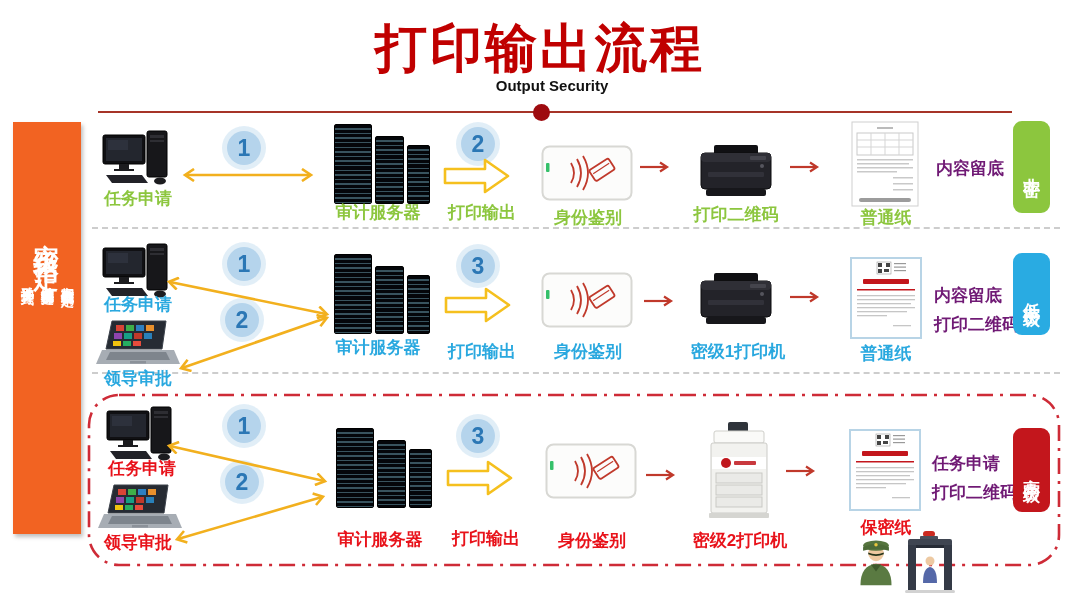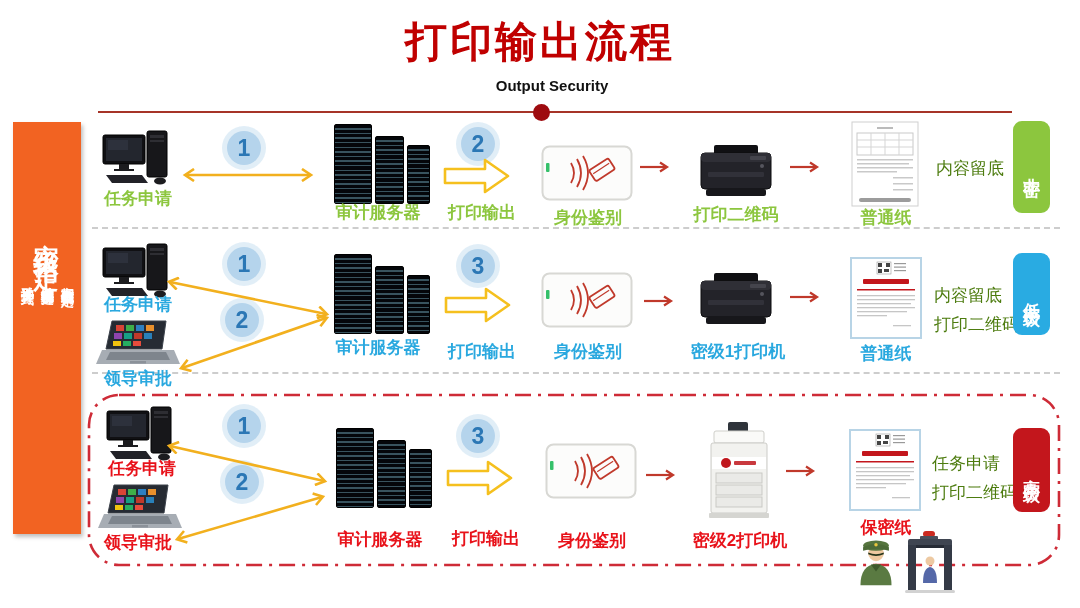--- a/index.html
+++ b/index.html
@@ -1,38 +1,38 @@
 <!DOCTYPE html>
 <html><head>
 <meta charset="utf-8">
 <style>
   html,body{margin:0;padding:0;background:#fff;}
   #stage{position:relative;width:1080px;height:608px;background:#fff;overflow:hidden;
          font-family:"Liberation Sans","DejaVu Sans",sans-serif;}
   .abs{position:absolute;}
   
-  .title{position:absolute;top:14px;left:0;right:0;text-align:center;font-size:42px;
+  .title{position:absolute;top:14px;left:0;right:0;text-align:center;font-size:52px;
          font-weight:bold;color:#C00000;letter-spacing:3px;}
   .subtitle{position:absolute;top:77px;left:0;right:0;text-align:center;font-size:15px;
             font-weight:bold;color:#111;padding-left:24px;}
   .brand{position:absolute;top:71px;right:70px;font-size:30px;font-weight:bold;color:#CF2624;letter-spacing:1px;}
   .hline{position:absolute;left:98px;top:111px;width:914px;height:2px;background:#A63428;}
   .hdot{position:absolute;left:533px;top:104px;width:17px;height:17px;border-radius:50%;background:#9E0B0F;}
   
   .sidebar{position:absolute;left:13px;top:122px;width:68px;height:412px;background:#F26322;
            display:flex;flex-direction:column;align-items:center;box-shadow:2px 3px 4px rgba(0,0,0,.25);}
   .sb-title{writing-mode:vertical-rl;color:#fff;font-weight:bold;font-size:25px;letter-spacing:7px;margin-top:102px;}
   .sb-methods{writing-mode:vertical-rl;height:164px;margin-top:24px;color:#fff;font-weight:bold;font-size:13px;}
   .sb-methods div{margin:0 2px;letter-spacing:1px;}
   
   .sep{position:absolute;left:92px;width:968px;border-top:2px dashed #cdcdcd;}
   
   .lbl{position:absolute;font-weight:bold;font-size:17px;text-align:center;white-space:nowrap;}
   .g{color:#8CC63E}.b{color:#29A8DF}.r{color:#E8121A}
-  .note{position:absolute;font-size:17px;color:#4d7c0f;font-weight:400;line-height:1.7;}
+  .note{position:absolute;font-size:17px;color:#701a75;font-weight:700;line-height:1.7;}
   .tiny{position:absolute;font-size:11px;color:#333;text-align:left;margin-top:28px;}
   
   .numb{position:absolute;width:34px;height:34px;border-radius:50%;background:#B5D4EC;color:#2B77B5;
         font-weight:bold;font-size:23px;display:flex;align-items:center;justify-content:center;
         box-shadow:0 0 0 5px rgba(181,212,236,.4);}
   
   .level{position:absolute;width:37px;border-radius:9px;color:#fff;font-weight:bold;font-size:17px;
          writing-mode:vertical-rl;display:flex;align-items:center;justify-content:center;letter-spacing:3px;}
   .lv-g{background:#8CC63E}.lv-b{background:#29ABE2}.lv-r{background:#C3161C}
   

